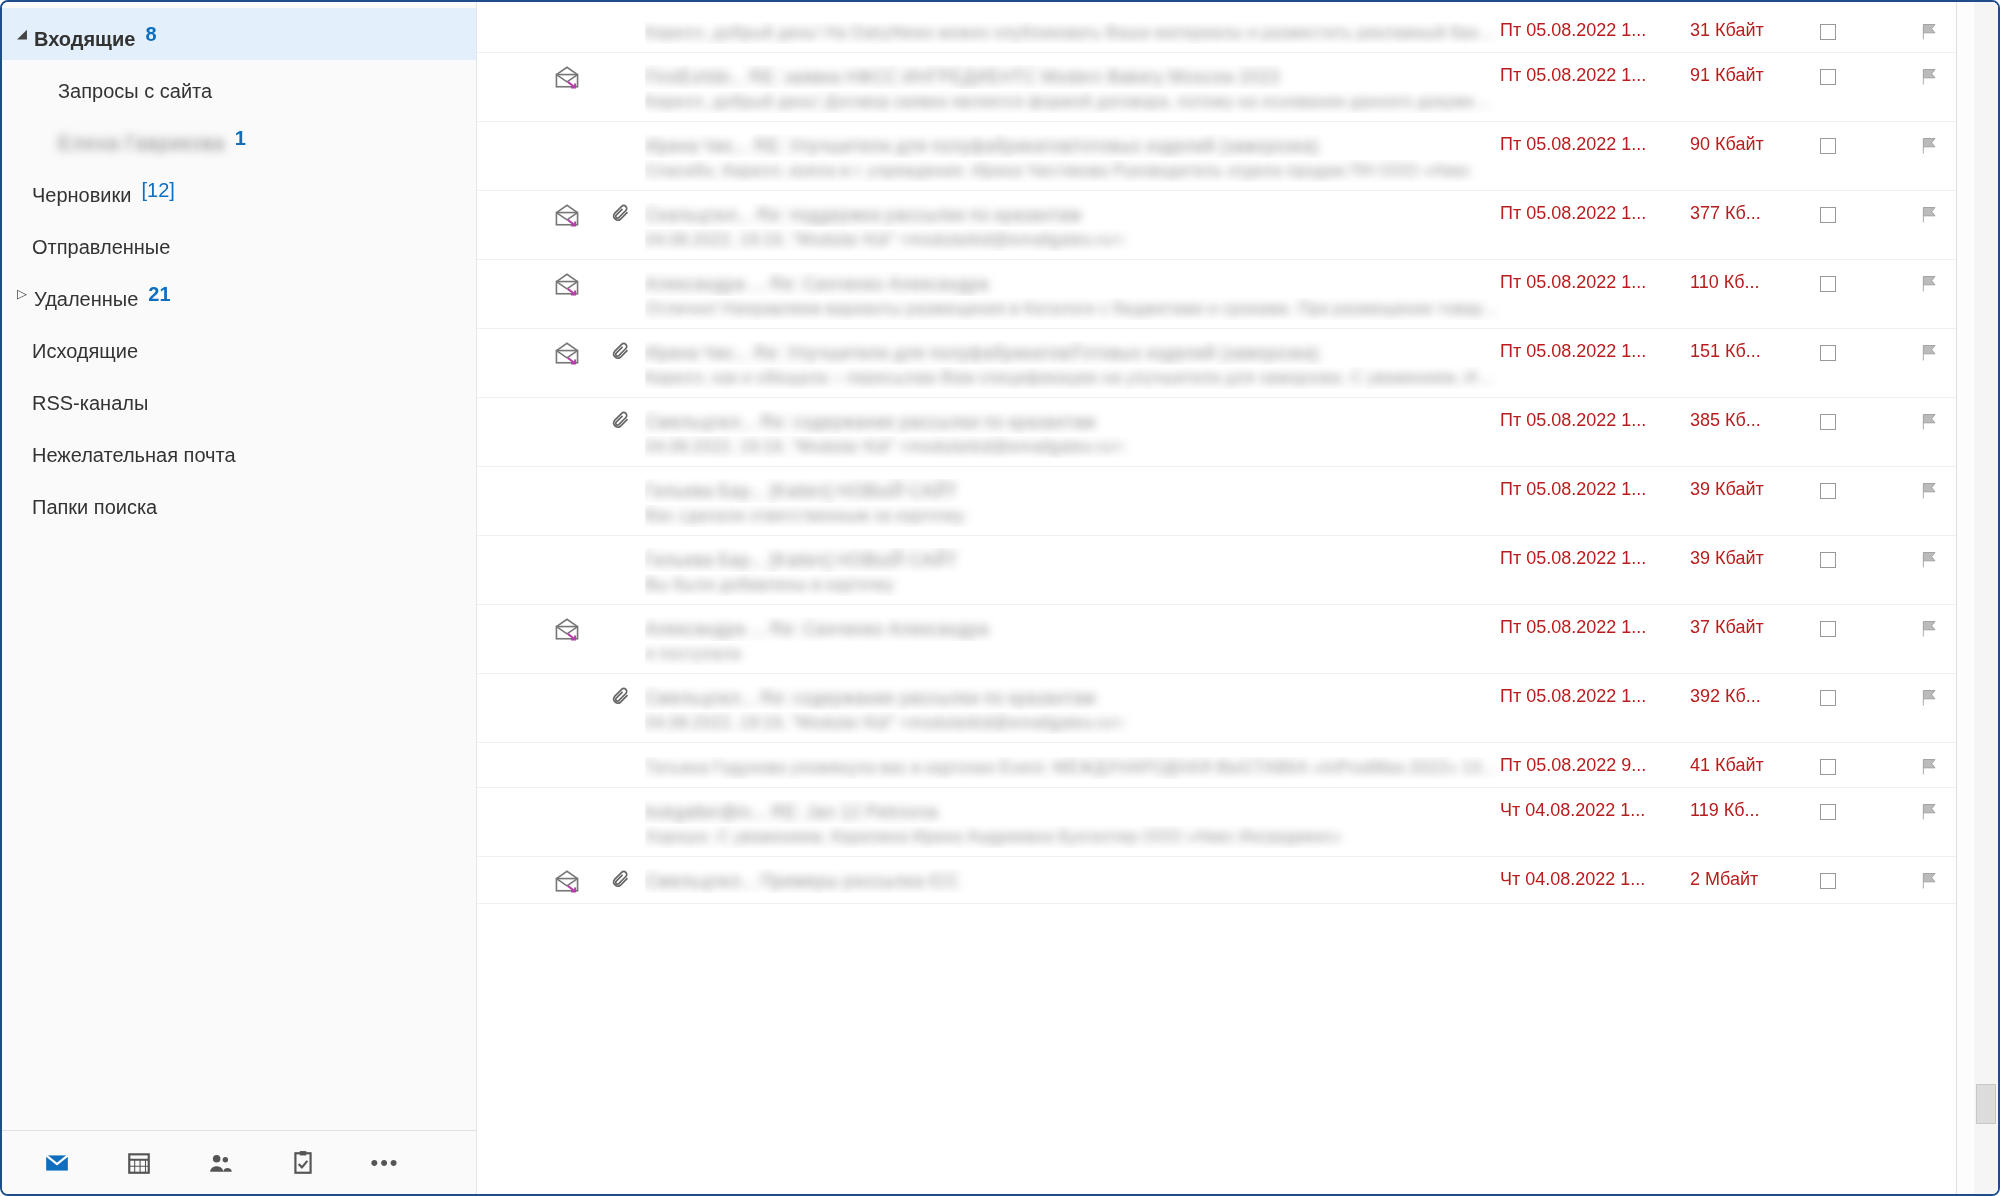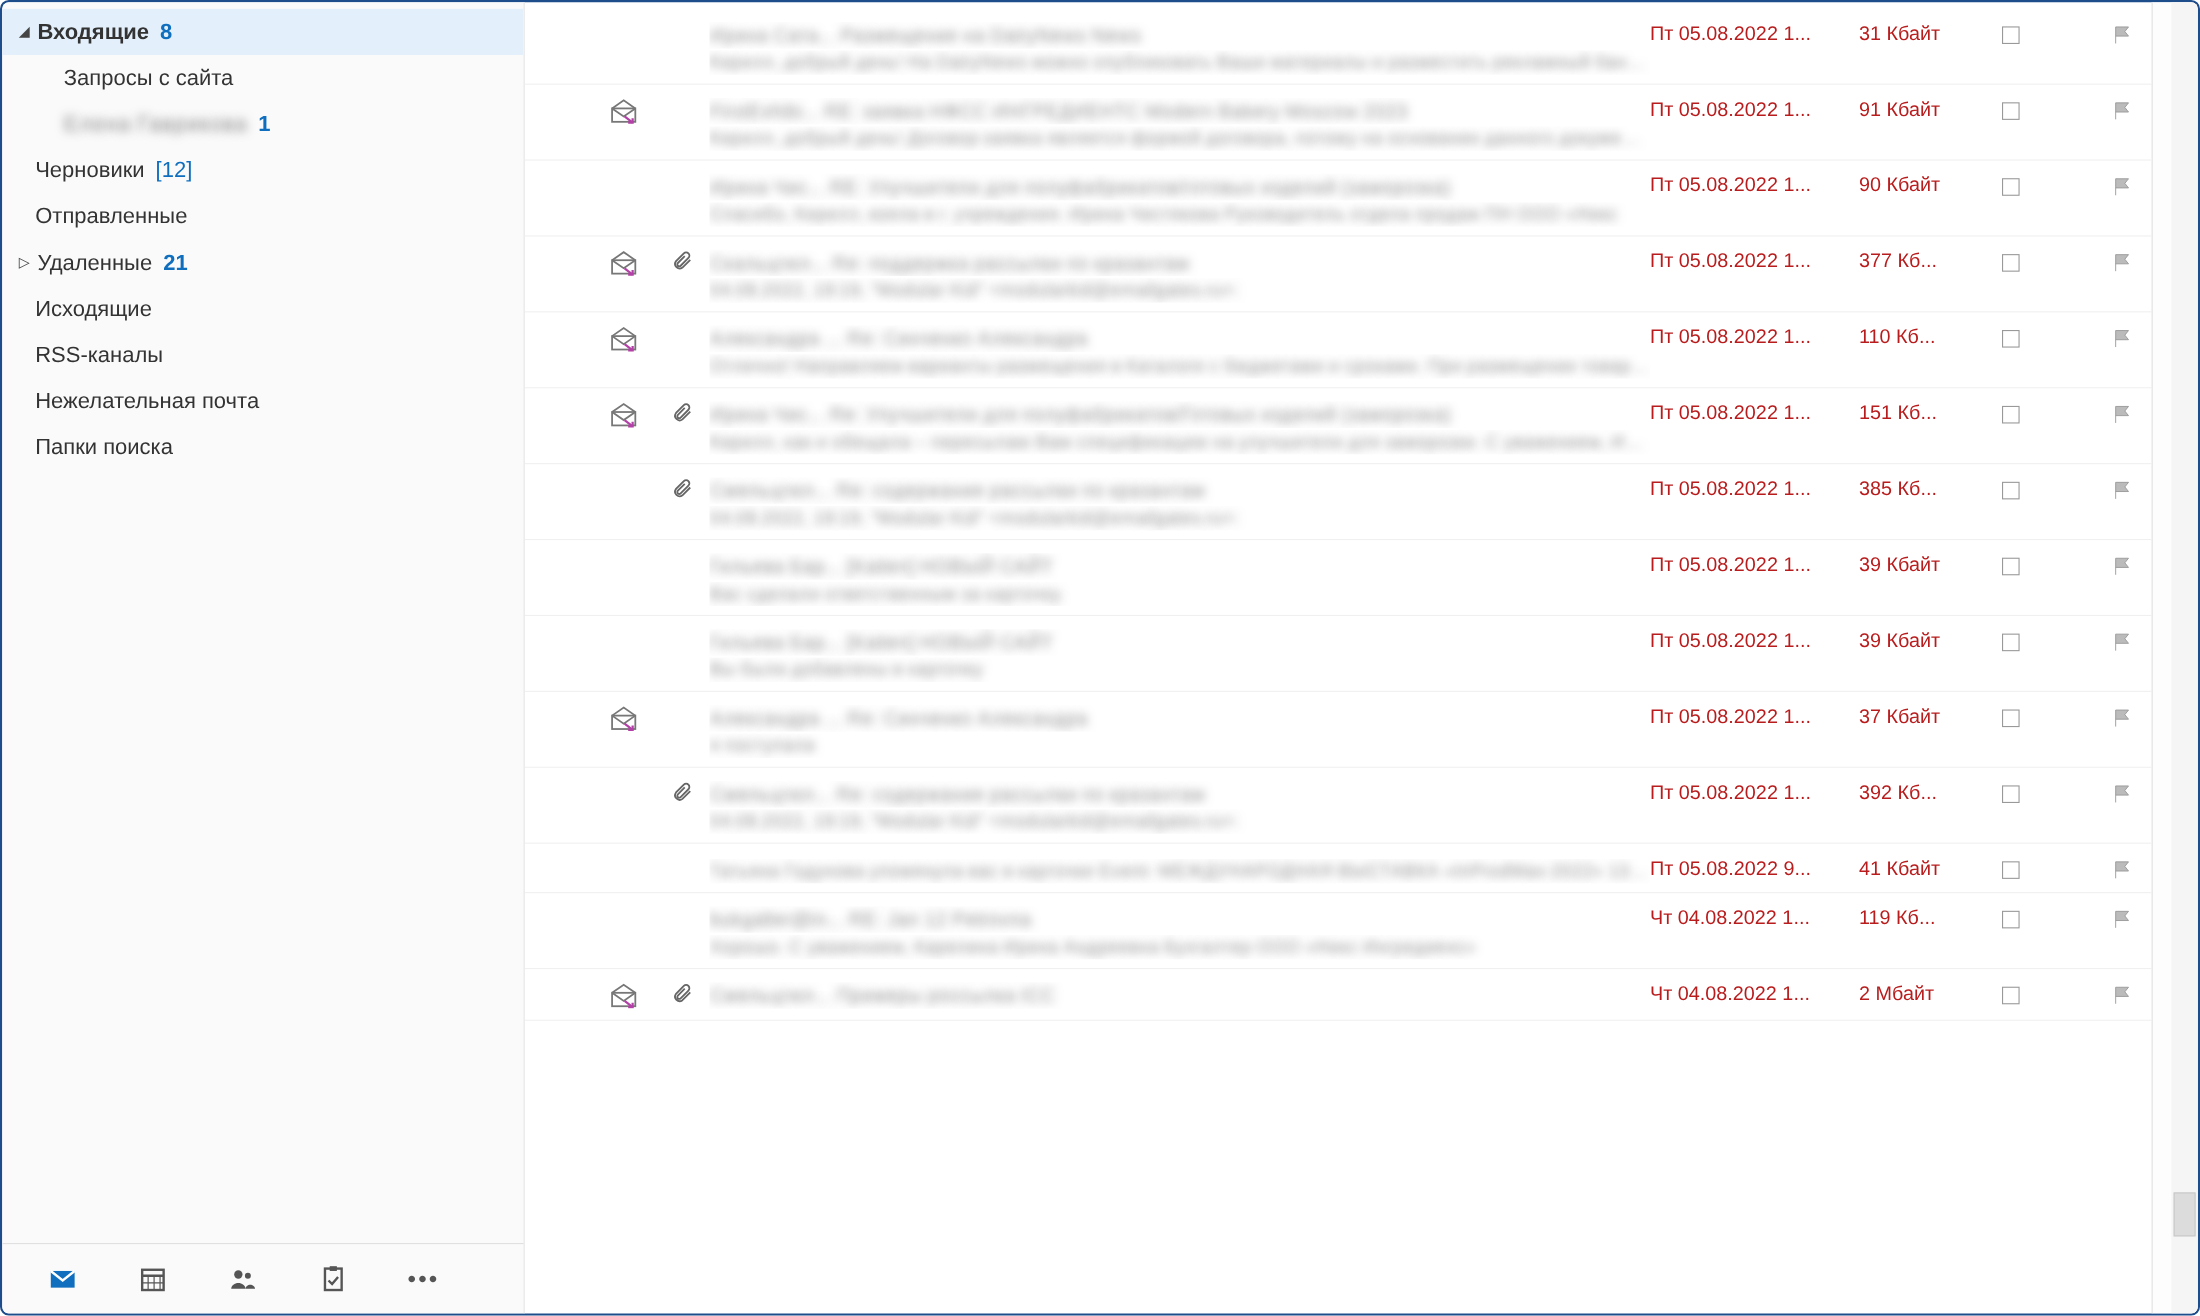--- a/index.html
+++ b/index.html
@@ -41,20 +41,21 @@
     .folder-row .tree-tri {
       width: 16px;
       text-align: center;
       color: #444;
       font-size: 13px;
       margin-right: 4px;
       margin-left: -18px;
     }
     .folder-row .label {
       flex: 0 0 auto;
+      margin-top: 10px;
     }
     .folder-row .label.bold { font-weight: 600; }
     .folder-row .count {
       margin-left: 10px;
       font-weight: 600;
     }
     .count.blue { color: #0f6ebe; }
     .count.bracket { color: #0f6ebe; font-weight: 400; }
     .folder-row.sub { padding-left: 56px; }
     .folder-row .label.faded {
@@ -247,21 +248,20 @@
     </div>
   </div>
 
   <div class="list-wrap">
     <div class="messages" id="messages">
         <div class="msg-row">
           <div class="cell"></div>
           <div class="icon-cell"></div>
           <div class="icon-cell"></div>
           <div class="content cell">
-            <div class="line1 blurred"><span>Ирина Сата...</span><span>  </span><span>Размещение на DairyNews News</span></div>
             <div class="line2 blurred">Кирилл, добрый день! На DairyNews можно опубликовать Ваши материалы и разместить рекламный баннер.</div>
           </div>
           <div class="meta-date">Пт 05.08.2022 1...</div>
           <div class="meta-size">31 Кбайт</div>
           <div class="cell">
             <div class="checkbox"></div>
           </div>
           <div></div>
           <div class="flag-cell">
             <svg viewBox="0 0 24 24">

